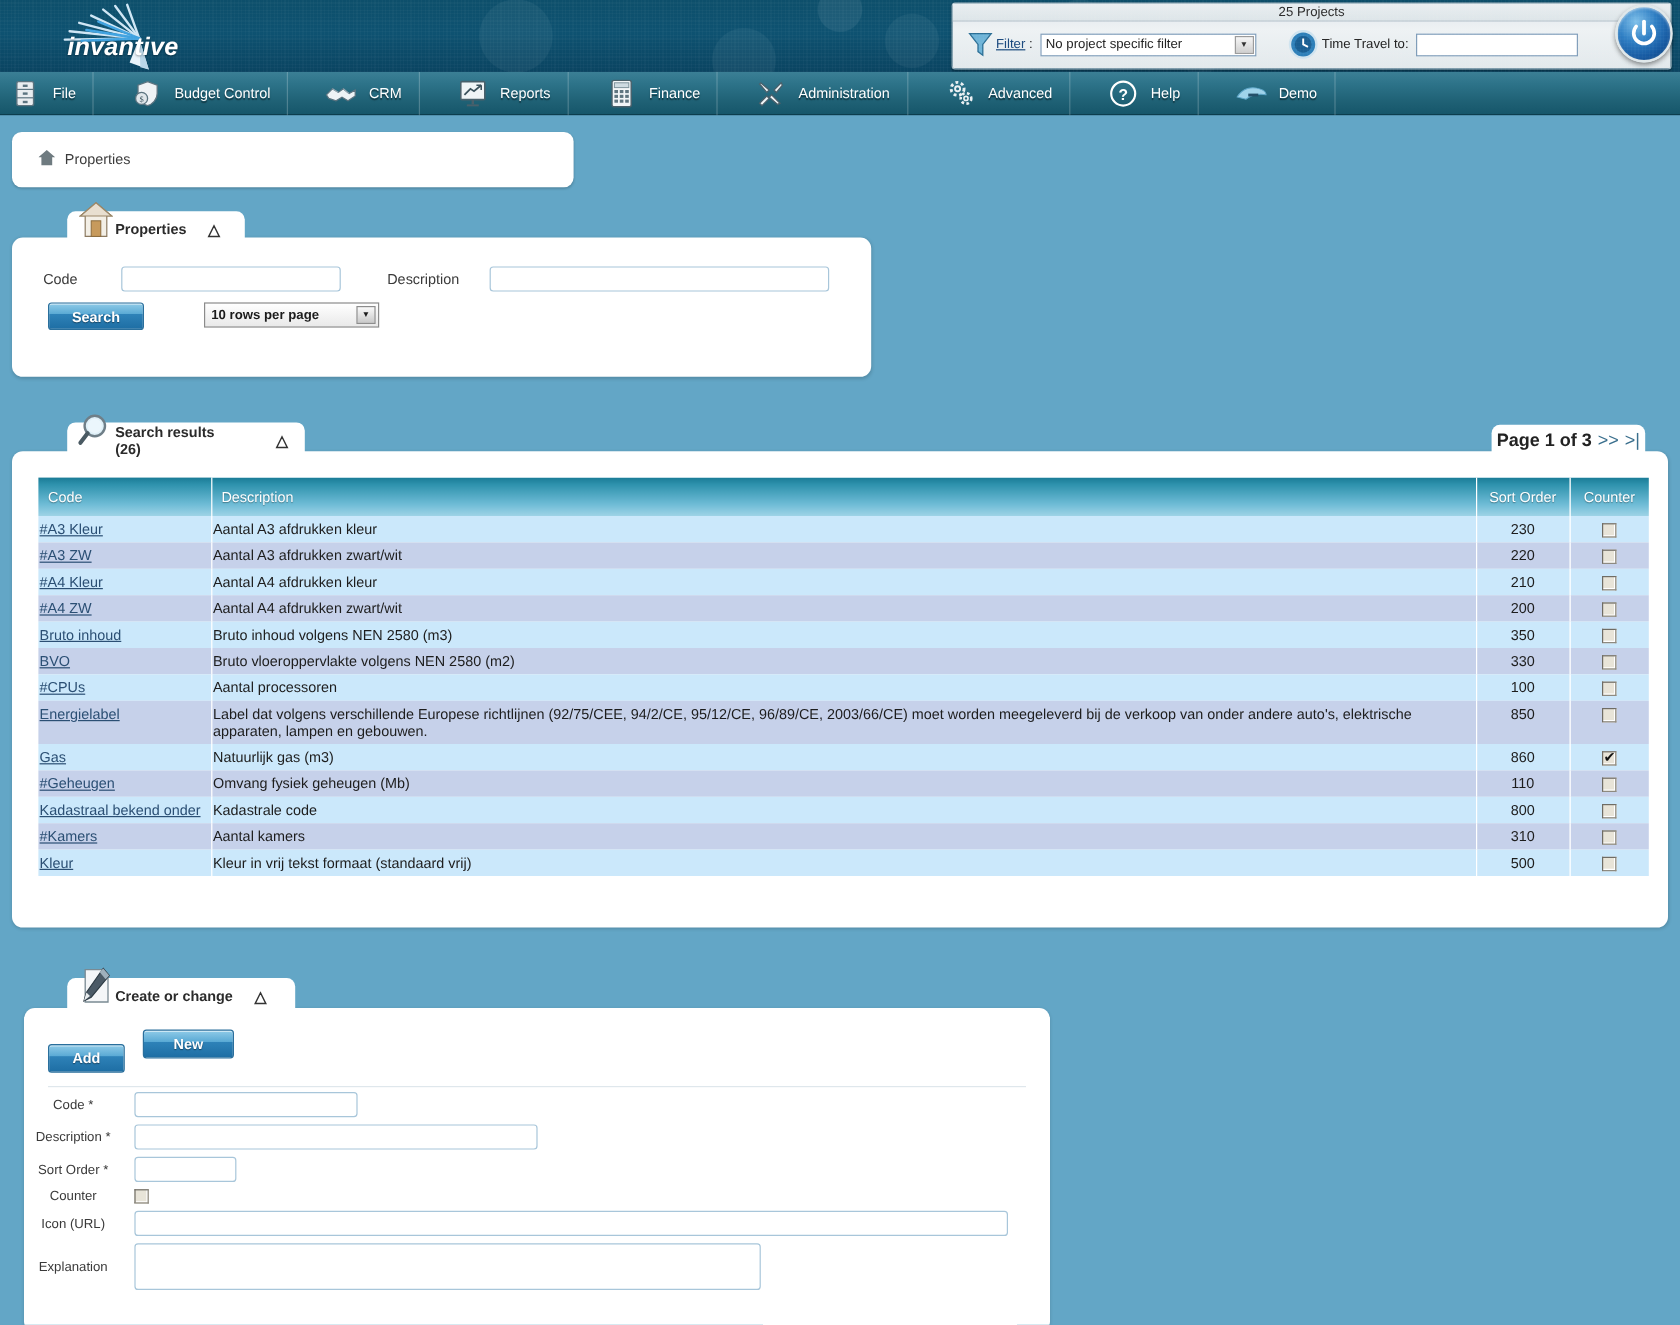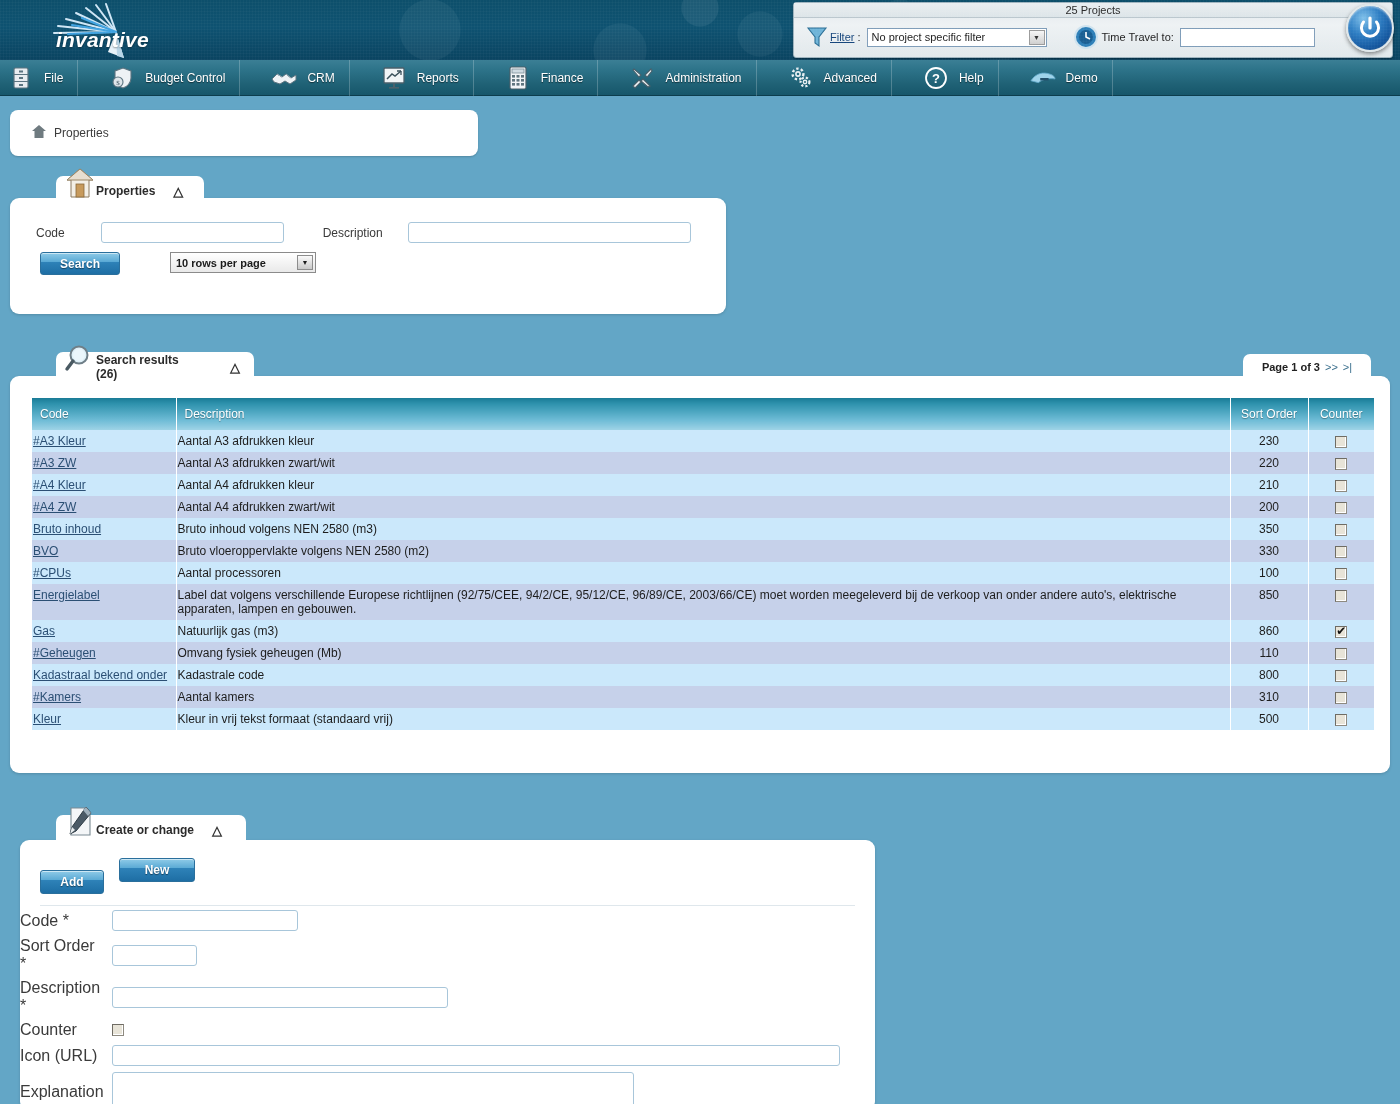--- a/index.html
+++ b/index.html
@@ -165,21 +165,21 @@
     display:flex; align-items:center; justify-content:center; font-size:7px;
   }
 
   
   #resultsTab{ left:56px; top:352px; width:198px;gap:28px; }
   #resultsPanel{ left:10px; top:376px; width:1380px; height:397px; }
   #pagerTab{
     position:absolute; left:1243px; top:354px; width:128px; height:26px;
     background:#fff; border-radius:7px 7px 0 0;
     display:flex; align-items:center; justify-content:center;
-    font-size:11px; z-index:3;
+    font-size:15px; z-index:3;
   }
   #pagerTab b{ color:#222; }
   #pagerTab .nav{ color:#3a6f8d; margin-left:5px; cursor:pointer; }
 
   table.grid{
     position:absolute; left:32px; top:398px; width:1342px;
     border-collapse:collapse; font-size:12px;
   }
   table.grid th{
     background:linear-gradient(180deg,#1a7b96 0%, #2e92ad 18%, #6fbcd6 70%, #9ed3e6 100%);
@@ -211,21 +211,21 @@
   .cbox.on:after{
     content:"\2714"; position:absolute; left:0px; top:-3px;
     font-size:12px; color:#111; line-height:14px;
   }
 
   
   #createTab{ left:56px; top:815px; width:190px; }
   #createPanel{ left:20px; top:840px; width:855px; height:270px; }
   .formrow{ display:flex; align-items:center; margin-bottom:6px; }
   .formrow .lab{
-    width:92px; text-align:left; padding-right:10px; font-size:16px; color:#3a3a3a;
+    width:92px; text-align:center; padding-right:10px; font-size:11px; color:#3a3a3a;
   }
   .hr{ position:absolute; left:20px; top:65px; width:815px; height:1px; background:#dfe7ec; }
 </style>
 </head>
 <body>
 
 <div class="banner">
   <div class="logo">
     <svg width="150" height="58" viewBox="0 0 150 58">
       <g stroke="#cfe6f5" stroke-width="2" fill="none" stroke-linecap="round">
@@ -571,26 +571,26 @@
     <div class="btn-blue" style="width:64px;height:24px;margin-top:12px;">Add</div>
     <div class="btn-blue" style="width:76px;height:24px;margin-left:15px;">New</div>
   </div>
   <div class="hr"></div>
   <div id="createForm" style="position:absolute;left:0;top:70px;width:100%;">
       <div class="formrow">
         <div class="lab">Code *</div>
         <div class="tb" style="width: 186px;"></div>
       </div>
       <div class="formrow">
+        <div class="lab">Description *</div>
+        <div class="tb" style="width: 336px;"></div>
+      </div>
+      <div class="formrow">
         <div class="lab">Sort Order *</div>
         <div class="tb" style="width: 85px;"></div>
-      </div>
-      <div class="formrow">
-        <div class="lab">Description *</div>
-        <div class="tb" style="width: 336px;"></div>
       </div>
       <div class="formrow">
         <div class="lab">Counter</div>
         <span class="cbox"></span>
       </div>
       <div class="formrow">
         <div class="lab">Icon (URL)</div>
         <div class="tb" style="width: 728px;"></div>
       </div>
       <div class="formrow">

